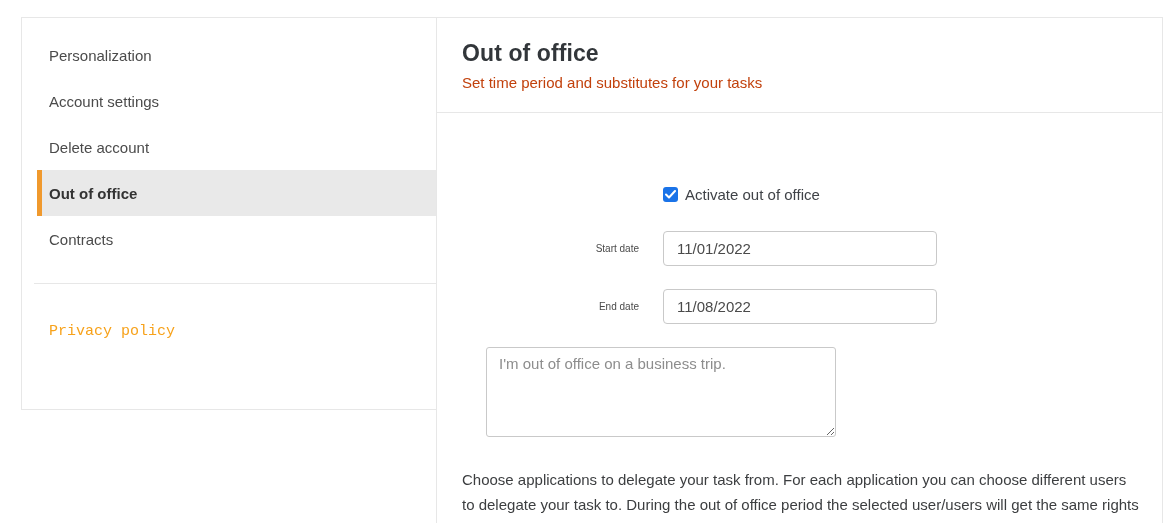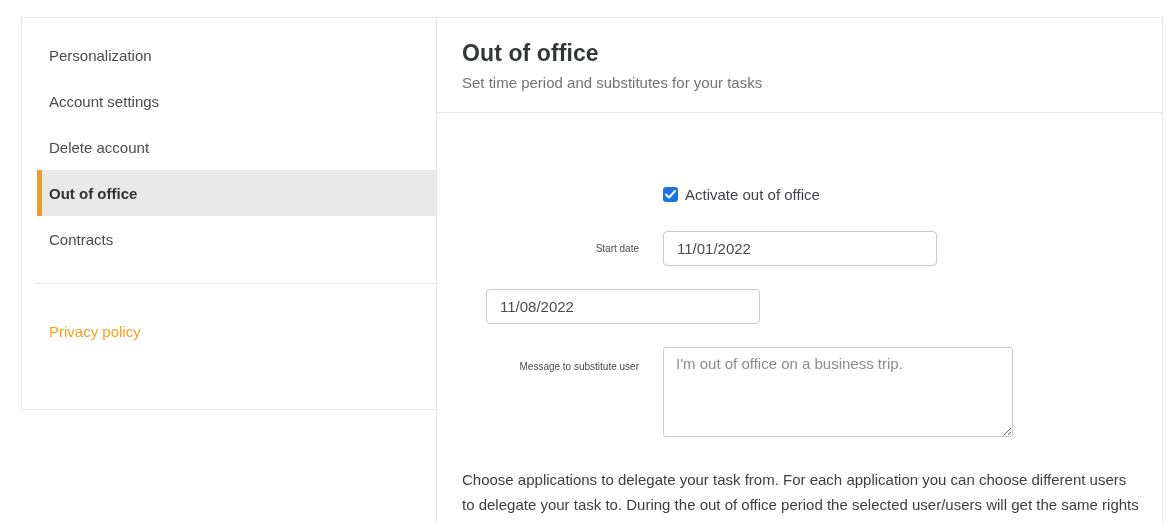--- a/index.html
+++ b/index.html
@@ -40,20 +40,21 @@
     border-top: 1px solid #e7e7e7;
     margin: 21px 0 0 -3px;
   }
   .privacy-link {
     display: inline-block;
     margin: 38px 0 0 12px;
     font-size: 15px;
     line-height: 20px;
     color: #f7a21b;
     cursor: pointer;
+    font-family: Liberation Mono, monospace;
   }
 
   
   .main-card {
     position: absolute;
     left: 436px; top: 17px;
     width: 727px; height: 540px;
     border: 1px solid #e7e7e7;
     background: #ffffff;
   }
@@ -64,21 +65,21 @@
   }
   .main-title {
     font-size: 23px;
     font-weight: bold;
     color: #32363a;
     letter-spacing: 0.1px;
   }
   .main-subtitle {
     margin-top: 7px;
     font-size: 15px;
-    color: #737373;
+    color: #c2410c;
   }
 
   .form-area { padding: 0 25px; }
   .form-row { display: flex; align-items: center; }
   .label-col {
     width: 177px;
     flex: none;
     text-align: right;
     font-size: 10px;
     color: #4a4a4a;
@@ -178,27 +179,27 @@
     </div>
 
     <div class="form-row row-start">
       <div class="label-col">Start date</div>
       <div class="control-col">
         <input type="text" class="text-input" value="11/01/2022" style="">
       </div>
     </div>
 
     <div class="form-row row-end">
+      <div class="label-col">End date</div>
       <div class="control-col">
         <input type="text" class="text-input" value="11/08/2022" style="">
       </div>
     </div>
 
     <div class="form-row row-message">
-      <div class="label-col">Message to substitute user</div>
       <div class="control-col">
         <textarea class="message-textarea" style="">I'm out of office on a business trip.</textarea>
       </div>
     </div>
 
     <p class="description">Choose applications to delegate your task from. For each application you can choose different users to delegate your task to. During the out of office period the selected user/users will get the same rights to perform and view your tasks as yourself.</p>
   </div>
 </div>
 
 </body></html>

